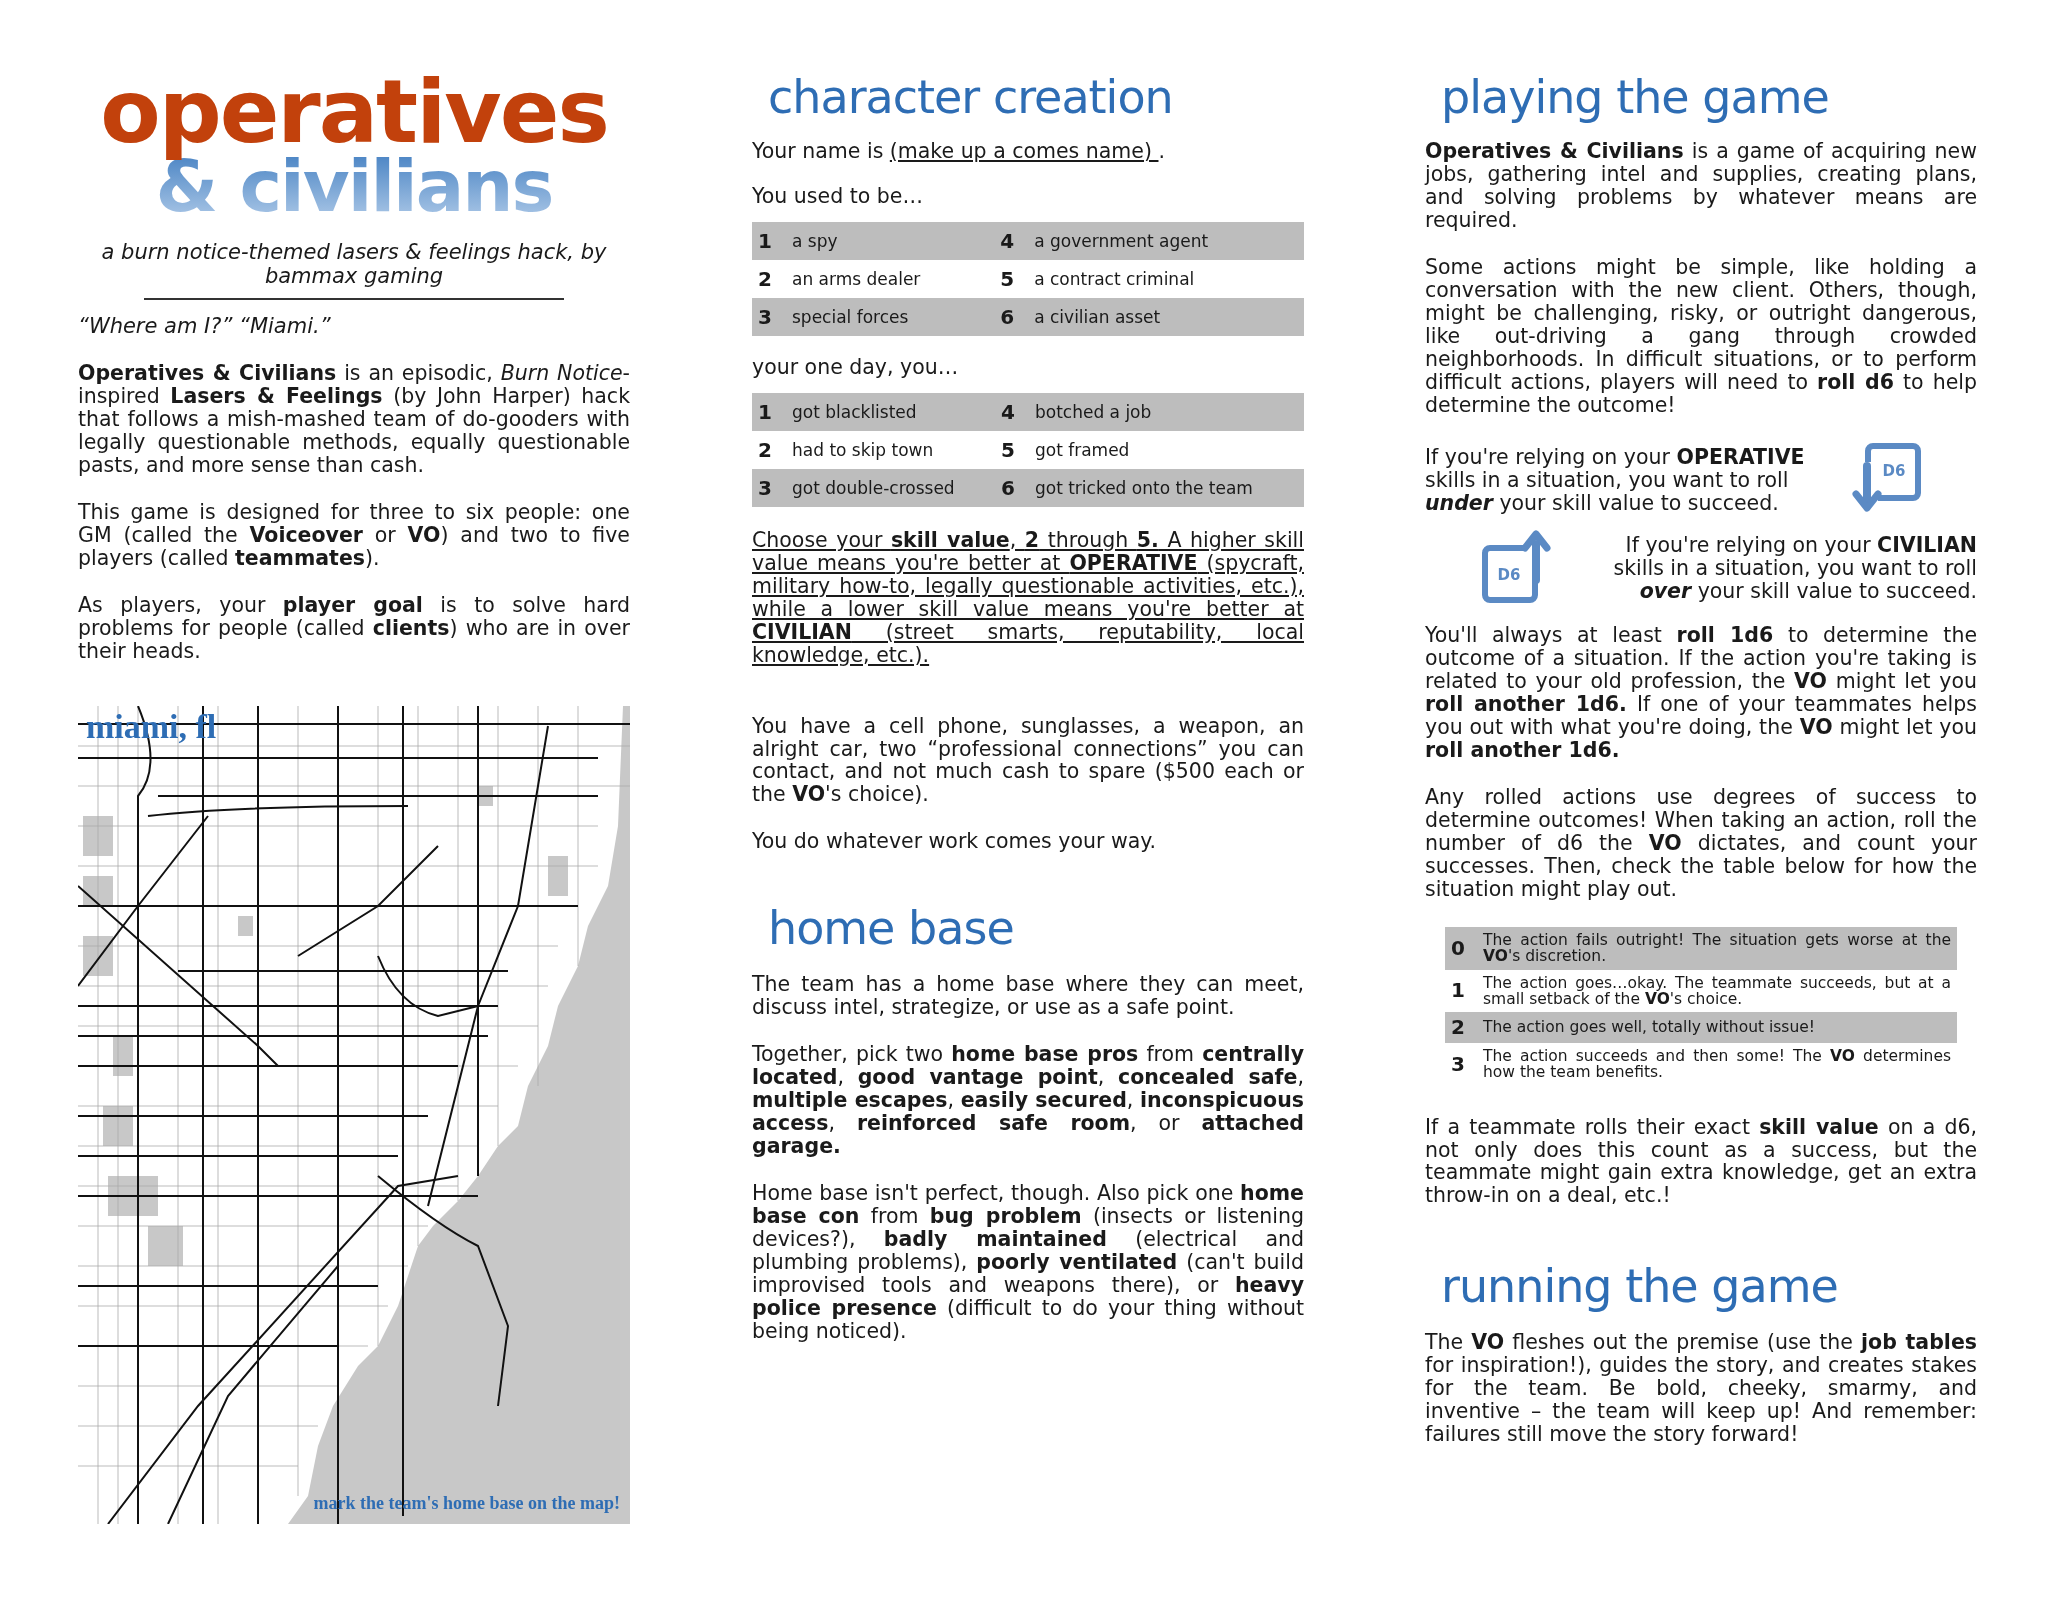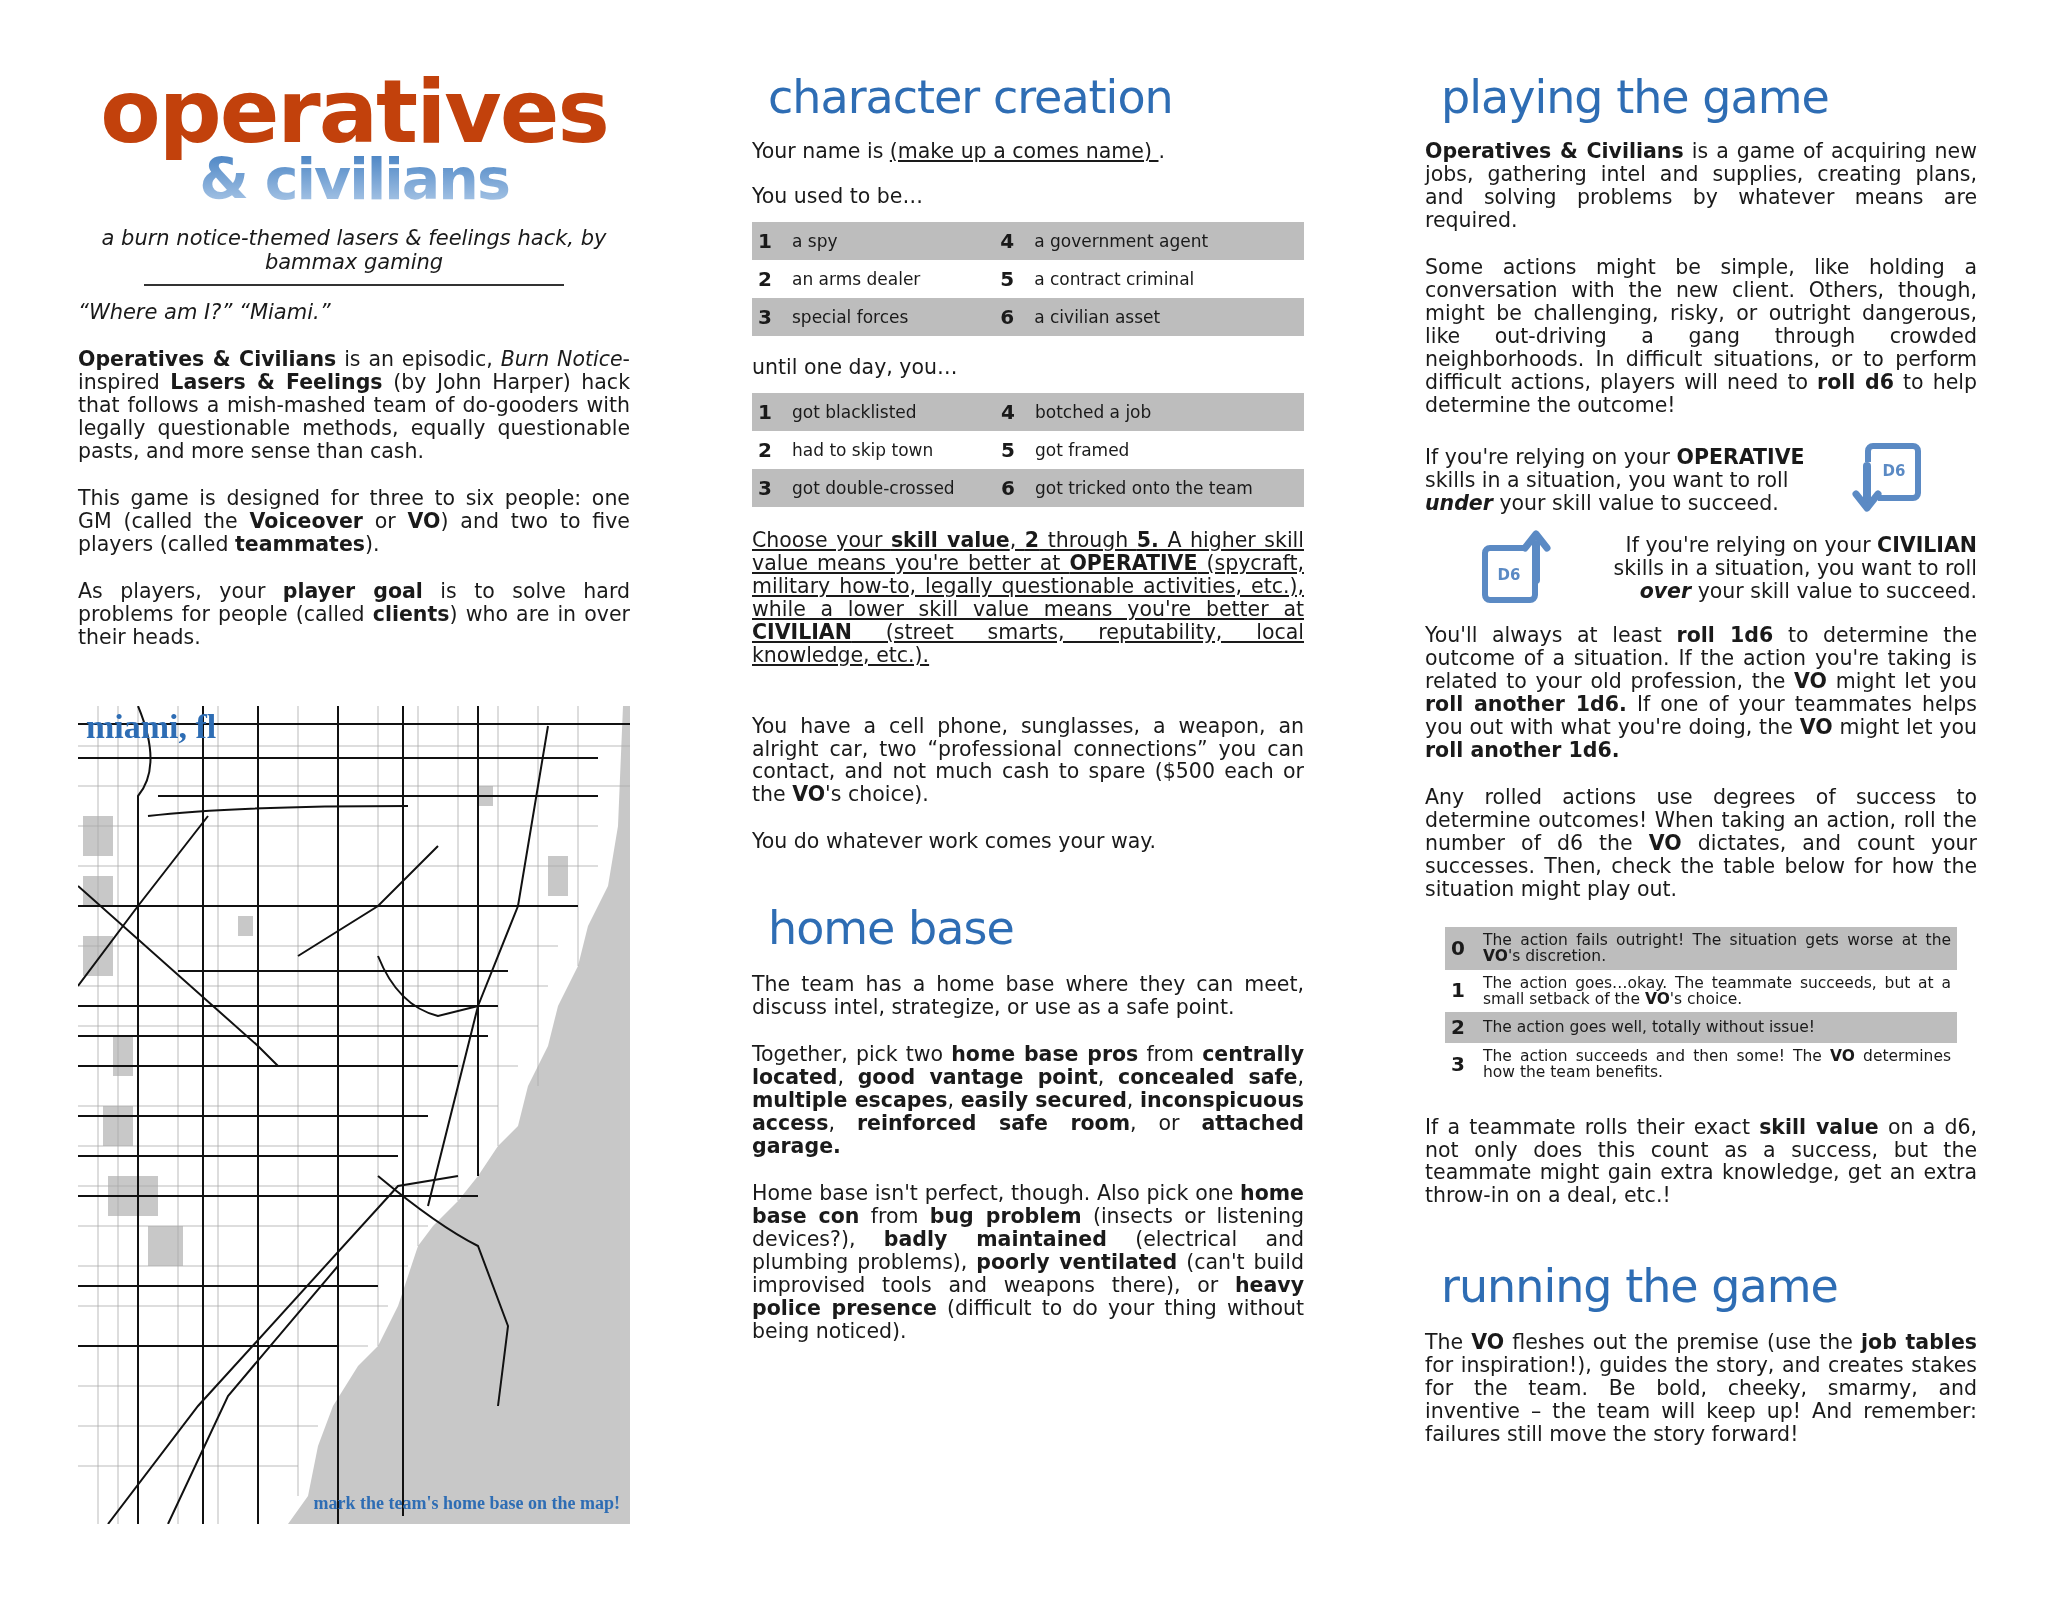--- a/index.html
+++ b/index.html
@@ -6,21 +6,21 @@
   body { width:2048px; height:1598px; position:relative; overflow:hidden;
          font-family:"DejaVu Sans", sans-serif; color:#1a1a1a; }
   .col { position:absolute; top:0; }
   .col1 { left:78px; width:552px; }
   .col2 { left:752px; width:552px; }
   .col3 { left:1425px; width:552px; }
 
   .big-title { text-align:center; font-weight:bold; line-height:0.92;
                font-family:"DejaVu Sans", sans-serif; letter-spacing:-2px; margin-top:72px; }
   .big-title .l1 { font-size:88px; color:#c2410c; display:block; }
-  .big-title .l2 { font-size:57px; display:block;
+  .big-title .l2 { font-size:72px; display:block;
                    background:linear-gradient(#4a84c4,#a9c6e6); -webkit-background-clip:text; background-clip:text; color:transparent; }
   .subtitle { font-style:italic; font-size:21px; text-align:center; margin-top:22px; line-height:1.12; }
   .rule { width:420px; height:2px; background:#333; margin:10px auto 0 auto; }
   .quote { font-style:italic; font-size:21px; margin-top:14px; }
 
   .p { font-size:20.5px; line-height:1.12; text-align:justify; margin:0; }
   .p b { font-weight:bold; }
   .gap { height:24px; }
 
   .h2 { font-weight:normal; color:#2e6db4; font-size:46px; letter-spacing:-1px; margin:16px; line-height:1; }
@@ -140,21 +140,21 @@
           <td>a contract criminal</td>
         </tr>
         <tr class="shade">
           <td class="n">3</td>
           <td>special forces</td>
           <td class="n">6</td>
           <td>a civilian asset</td>
         </tr>
       </tbody>
   </table>
-  <div class="p" style="margin-top:20px;">until one day, you…</div>
+  <div class="p" style="margin-top:20px;">your one day, you…</div>
   <table class="roll" style="margin-top:14px;">
     <tbody id="until-body">
         <tr class="shade">
           <td class="n">1</td>
           <td>got blacklisted</td>
           <td class="n">4</td>
           <td>botched a job</td>
         </tr>
         <tr>
           <td class="n">2</td>

